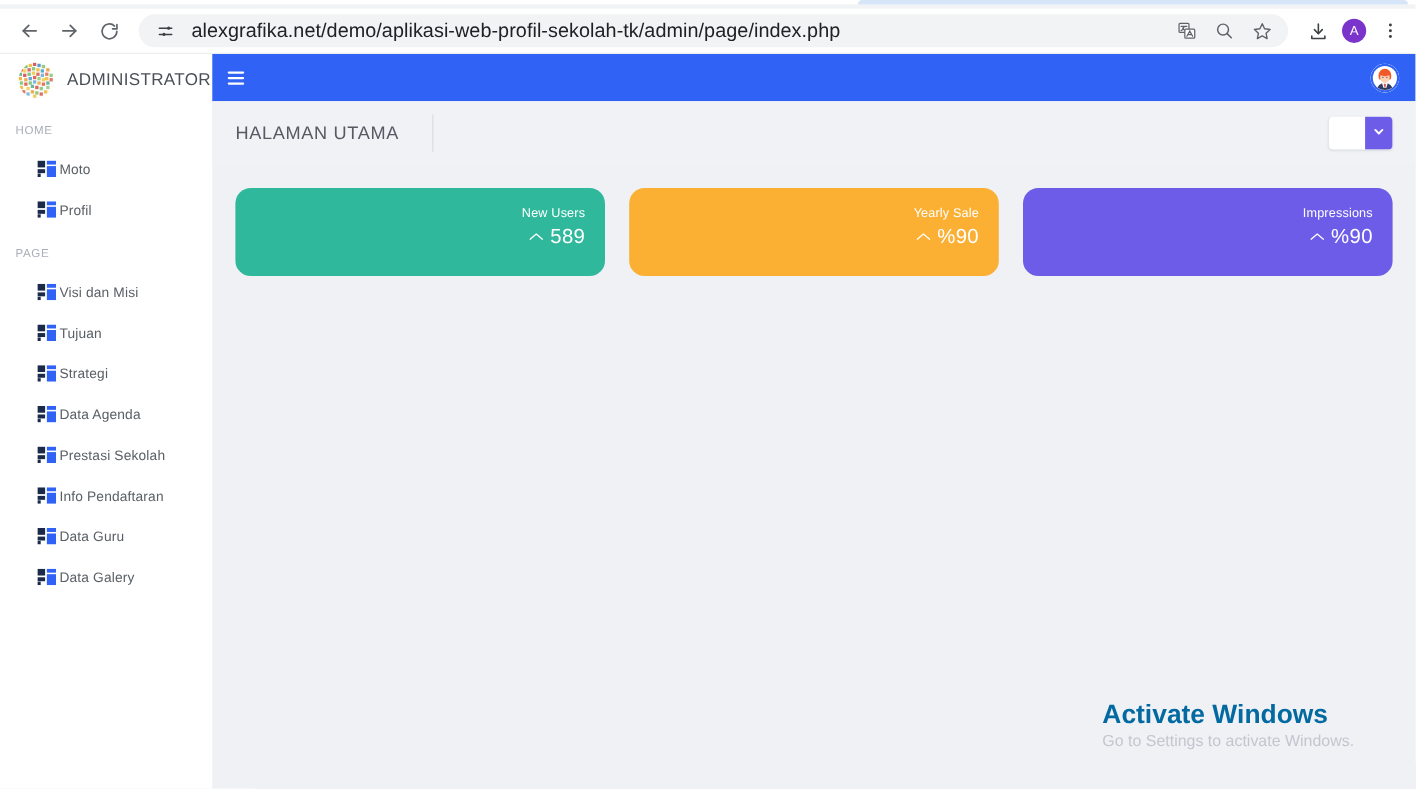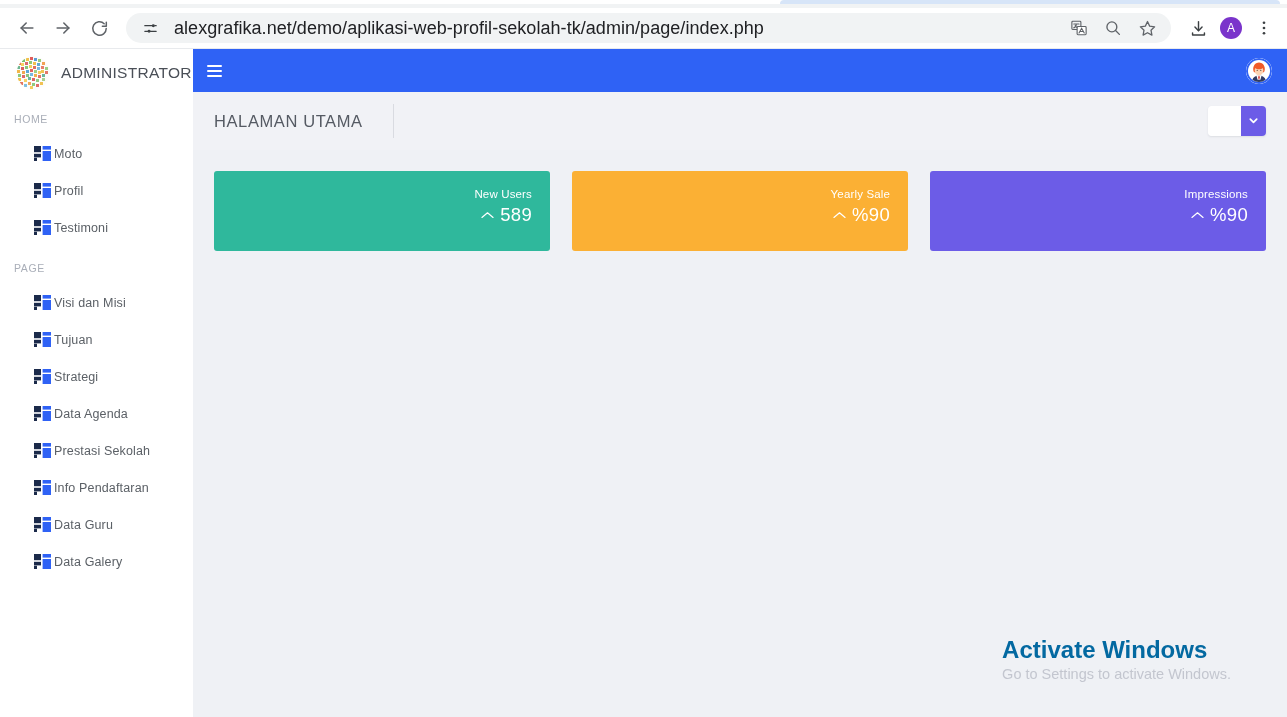--- a/index.html
+++ b/index.html
@@ -242,21 +242,21 @@
   }
 
   .cards {
     display: flex;
     gap: 22px;
     padding: 21px 21px 0 21px;
   }
   .stat-card {
     flex: 1 1 0;
     height: 80px;
-    border-radius: 3px;
+    border-radius: 14px;
     padding: 16px 18px 0 0;
     text-align: right;
     color: #ffffff;
     display: flex;
     flex-direction: column;
     align-items: flex-end;
     cursor: pointer;
   }
   .stat-label {
     font-size: 11.5px;
@@ -474,32 +474,20 @@
             <svg class="grid-icon" viewBox="0 0 17 15">
                 <rect x="0" y="0" width="7" height="6.2" fill="#1b2a4a"></rect>
                 <rect x="8.6" y="0" width="8.4" height="3.6" fill="#2f62f5"></rect>
                 <rect x="0" y="7.8" width="7" height="3.6" fill="#1b2a4a"></rect>
                 <rect x="0" y="11.8" width="3" height="3.2" fill="#1b2a4a"></rect>
                 <rect x="8.6" y="5" width="8.4" height="10" fill="#2f62f5"></rect>
               </svg>
           </span>
           <span class="side-item-label">Profil</span>
         </a>
-        <a class="side-item">
-          <span>
-            <svg class="grid-icon" viewBox="0 0 17 15">
-                <rect x="0" y="0" width="7" height="6.2" fill="#1b2a4a"></rect>
-                <rect x="8.6" y="0" width="8.4" height="3.6" fill="#2f62f5"></rect>
-                <rect x="0" y="7.8" width="7" height="3.6" fill="#1b2a4a"></rect>
-                <rect x="0" y="11.8" width="3" height="3.2" fill="#1b2a4a"></rect>
-                <rect x="8.6" y="5" width="8.4" height="10" fill="#2f62f5"></rect>
-              </svg>
-          </span>
-          <span class="side-item-label">Testimoni</span>
-        </a>
       </div>
 
       <div class="side-section">PAGE</div>
       <div>
         <a class="side-item">
           <span>
             <svg class="grid-icon" viewBox="0 0 17 15">
                 <rect x="0" y="0" width="7" height="6.2" fill="#1b2a4a"></rect>
                 <rect x="8.6" y="0" width="8.4" height="3.6" fill="#2f62f5"></rect>
                 <rect x="0" y="7.8" width="7" height="3.6" fill="#1b2a4a"></rect>

